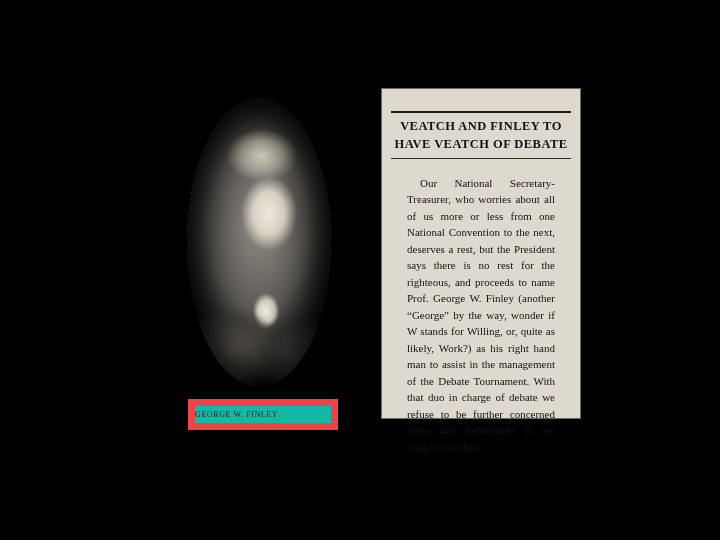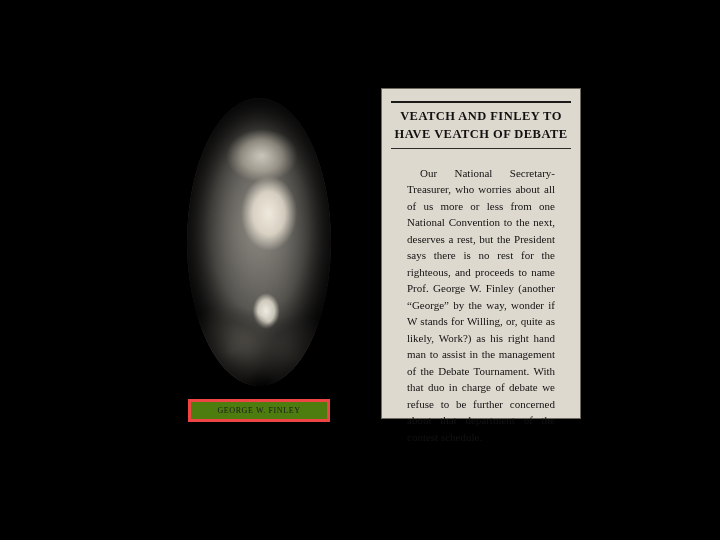--- a/index.html
+++ b/index.html
@@ -69,45 +69,44 @@
     inset: 0;
     border-radius: 50%;
     box-shadow: inset 0 0 34px 18px rgba(0,0,0,0.82);
   }
   #caption-plate {
     position: absolute;
     left: 10px;
     top: 307px;
     width: 136px;
     height: 17px;
-    background: #4d7c0f;
-    border: 3px solid #ef4444;
+    background: #14b8a6;
+    border: 7px solid #ef4444;
     display: flex;
     align-items: center;
-    justify-content: center;
   }
   #caption-plate .caption-text {
     font-family: "Liberation Serif", serif;
     font-size: 8px;
     letter-spacing: 0.6px;
     color: #1b1b1b;
     white-space: nowrap;
   }
 
   
   #clipping {
     position: absolute;
     left: 381px;
     top: 88px;
     width: 200px;
     height: 331px;
     background: #ded9cf;
     border: 1px solid #6e6a62;
     box-sizing: border-box;
-    padding: 12px 9px 6px 9px;
+    padding: 22px 9px 6px 9px;
   }
   #clipping-inner {
     border-top: 2px solid #1a1a1a;
     padding-top: 5px;
   }
   #headline {
     font-family: "Liberation Serif", serif;
     font-size: 12.5px;
     font-weight: bold;
     letter-spacing: 0.45px;

